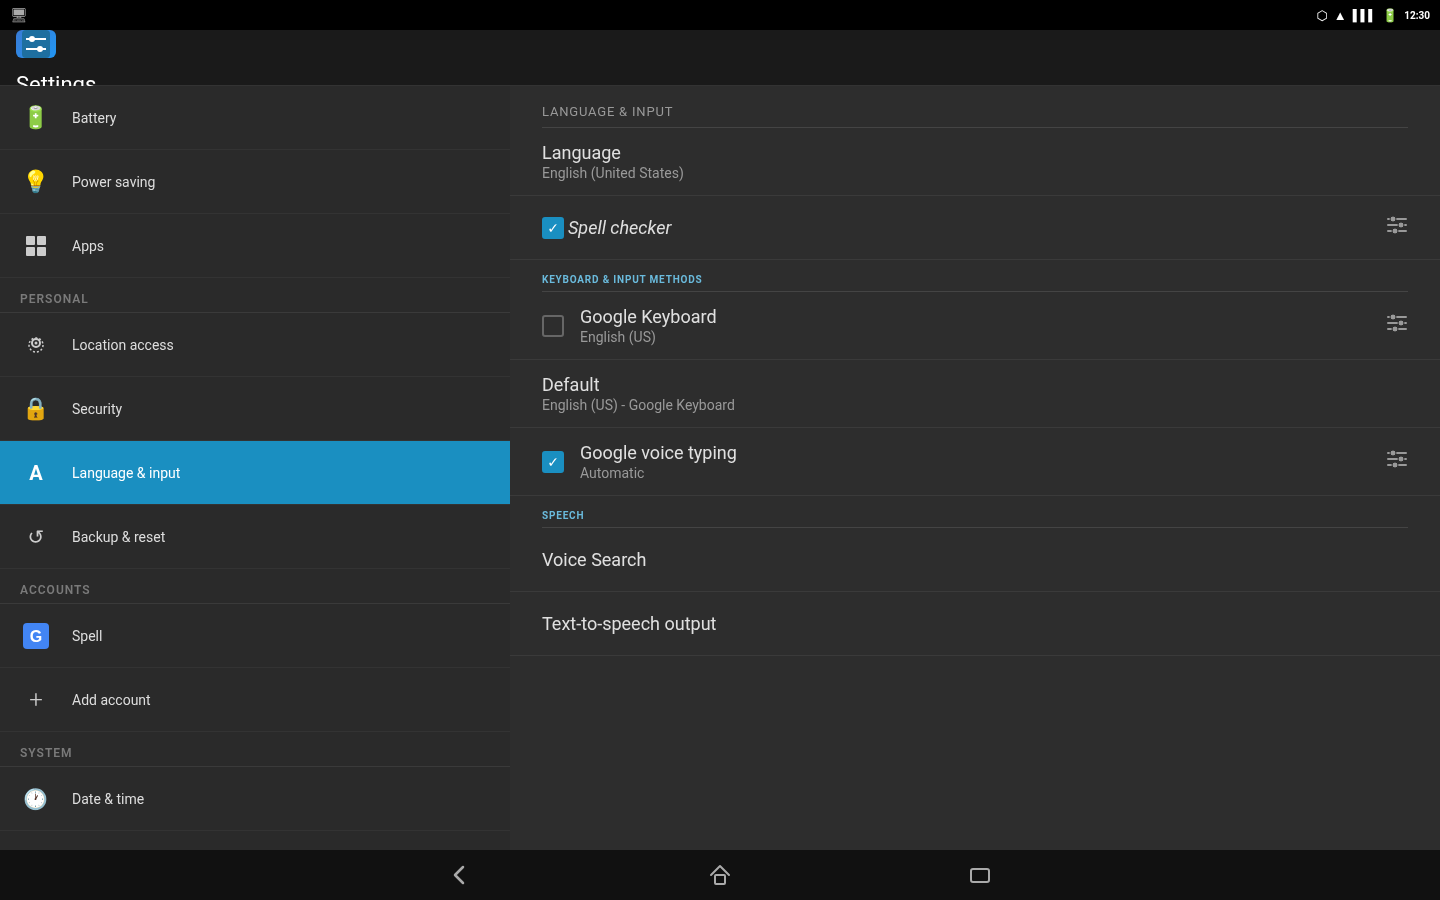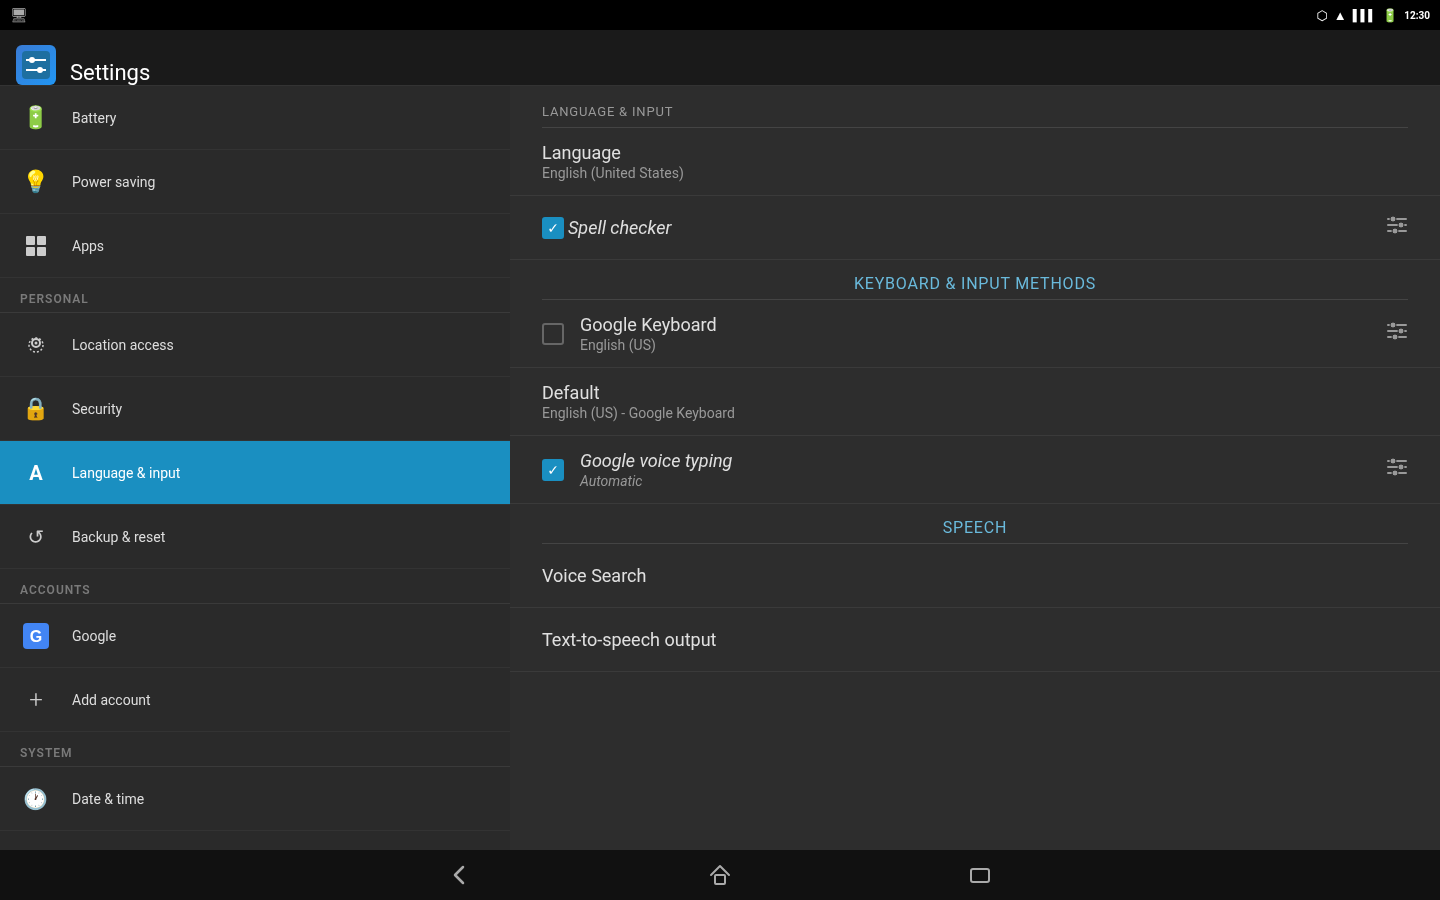--- a/index.html
+++ b/index.html
@@ -24,24 +24,25 @@
     }
     .status-left { display: flex; align-items: center; gap: 6px; }
     .status-right { display: flex; align-items: center; gap: 6px; font-size: 13px; color: #fff; }
 
     
     #title-bar {
       width: 100%;
       height: 56px;
       background: #1a1a1a;
       display: flex;
-      align-items: flex-end;
+      align-items: flex-start;
       padding: 0 16px;
       gap: 14px;
       border-bottom: 1px solid #333;
+      flex-direction: column;
     }
     #title-bar .app-icon {
       width: 40px;
       height: 40px;
       background: linear-gradient(135deg, #3a7bd5, #2196f3);
       border-radius: 6px;
       display: flex;
       align-items: center;
       justify-content: center;
       font-size: 20px;
@@ -161,27 +162,26 @@
       border: 2px solid #666;
       border-radius: 3px;
     }
     .settings-icon {
       font-size: 20px;
       color: #999;
       margin-left: 16px;
       flex-shrink: 0;
     }
     .section-group-title {
-      font-size: 16px;
+      font-size: 10px;
       color: #6abadc;
       padding: 14px 32px 6px;
       letter-spacing: 0.8px;
       text-transform: uppercase;
-      font-weight: 400;
-      text-align: center;
+      font-weight: 700;
     }
 
     
     #bottom-bar {
       width: 100%;
       height: 50px;
       background: #111;
       display: flex;
       align-items: center;
       justify-content: center;
@@ -281,21 +281,21 @@
     </div>
 
     <div class="section-header">ACCOUNTS</div>
     <div class="sidebar-item">
       <div class="sidebar-item-icon">
         <svg width="26" height="26" viewBox="0 0 26 26">
           <rect width="26" height="26" rx="4" fill="#4285f4"></rect>
           <text x="13" y="19" text-anchor="middle" font-size="16" font-weight="bold" fill="white" font-family="Arial">G</text>
         </svg>
       </div>
-      <span class="sidebar-item-label">Google</span>
+      <span class="sidebar-item-label">Spell</span>
     </div>
     <div class="sidebar-item">
       <div class="sidebar-item-icon" style="font-size:24px;color:#ccc;font-weight:300;">+</div>
       <span class="sidebar-item-label">Add account</span>
     </div>
 
     <div class="section-header">SYSTEM</div>
     <div class="sidebar-item">
       <div class="sidebar-item-icon" style="font-size:20px;">🕐</div>
       <span class="sidebar-item-label">Date &amp; time</span>
@@ -360,21 +360,21 @@
 
     <div class="content-item">
       <div class="content-item-text">
         <div class="content-item-title">Default</div>
         <div class="content-item-subtitle">English (US) - Google Keyboard</div>
       </div>
     </div>
 
     <div class="content-item">
       <div class="checkbox-checked">✓</div>
-      <div class="content-item-text" style="margin-left:16px;font-style:italic;">
+      <div class="content-item-text" style="margin-left:16px;">
         <div class="content-item-title">Google voice typing</div>
         <div class="content-item-subtitle">Automatic</div>
       </div>
       <div class="settings-icon">
         <svg width="22" height="22" viewBox="0 0 22 22" fill="#999">
           <rect x="1" y="4" width="20" height="2" rx="1"></rect>
           <rect x="1" y="10" width="20" height="2" rx="1"></rect>
           <rect x="1" y="16" width="20" height="2" rx="1"></rect>
           <circle cx="7" cy="5" r="3" fill="#999" stroke="#2d2d2d" stroke-width="1"></circle>
           <circle cx="15" cy="11" r="3" fill="#999" stroke="#2d2d2d" stroke-width="1"></circle>

